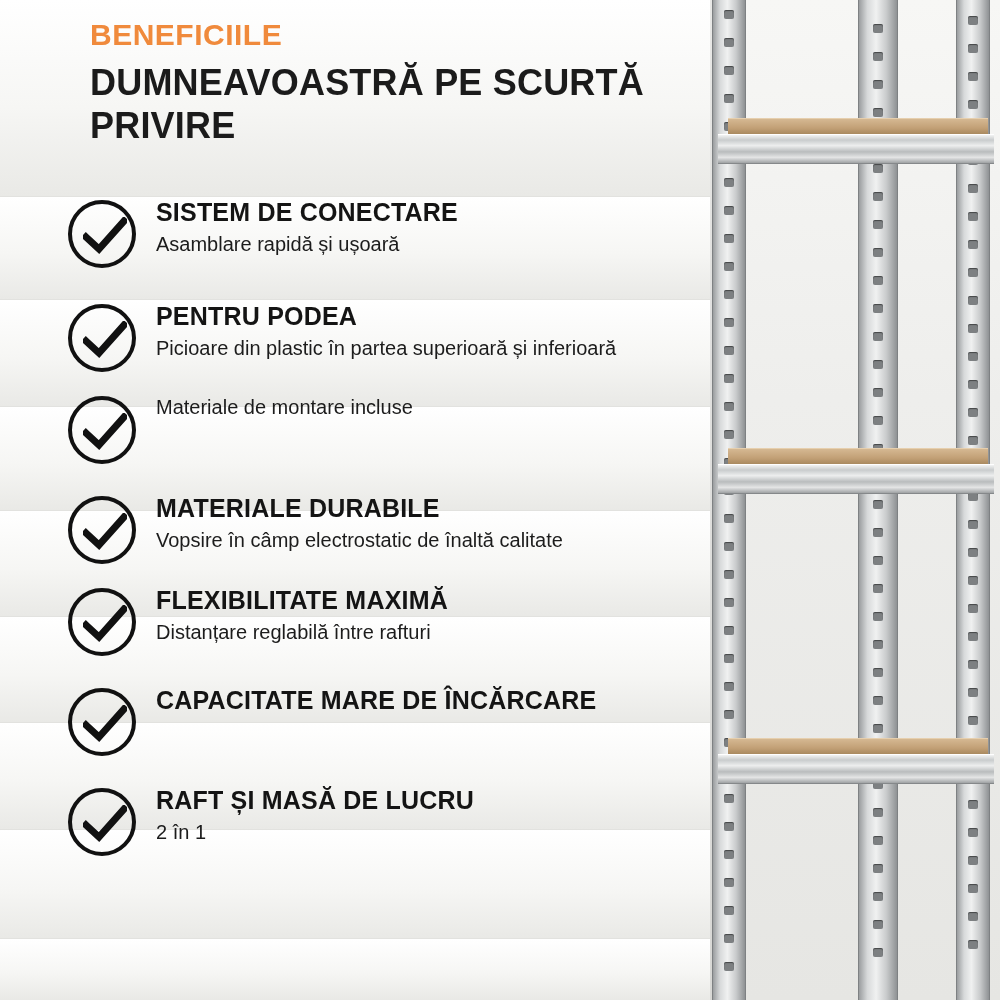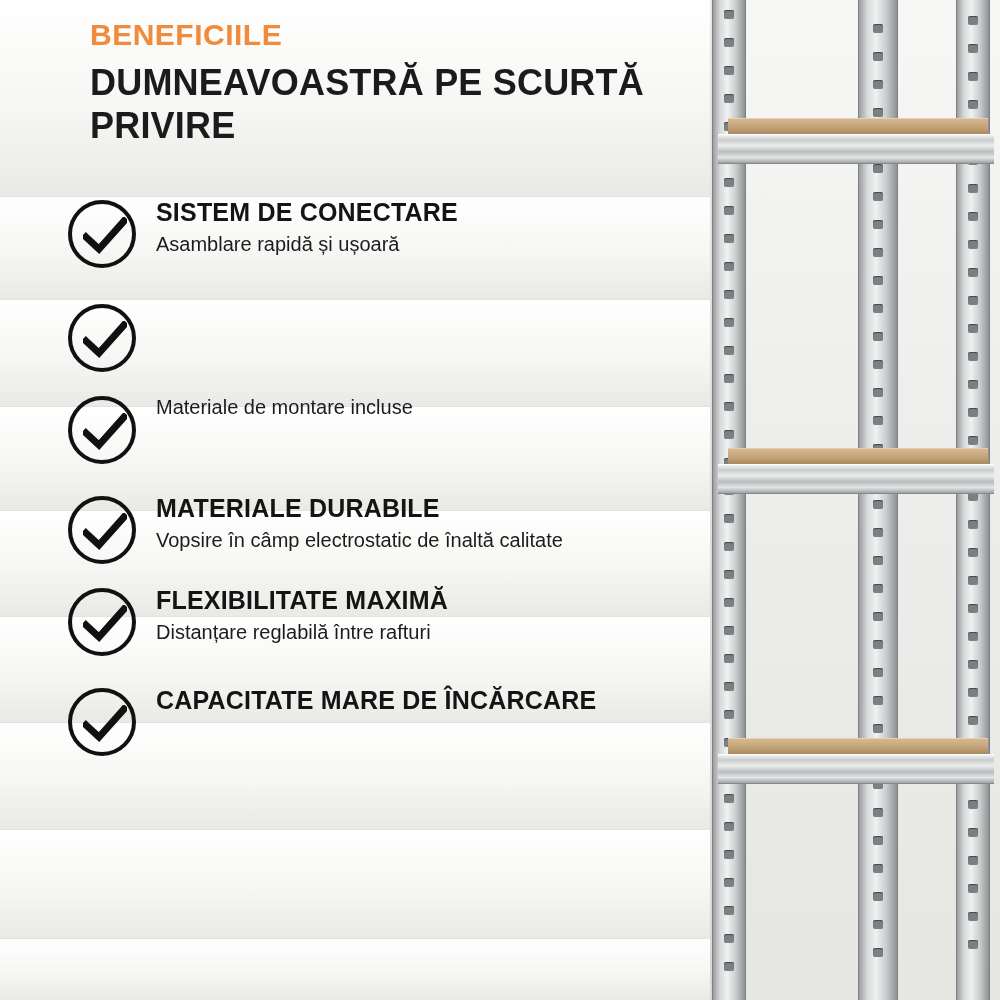--- a/index.html
+++ b/index.html
@@ -317,20 +317,22 @@
         <div class="item-title">SISTEM DE CONECTARE</div>
         <div class="item-sub">Asamblare rapidă și ușoară</div>
       </div>
 
       <div class="item i1">
         <span class="check">
           <svg width="44" height="40" viewBox="0 0 44 40" aria-hidden="true">
             <polyline points="3,20 16,32 41,4" fill="none" stroke="#111" stroke-width="7" stroke-linecap="square"></polyline>
           </svg>
         </span>
+        <div class="item-title">PENTRU PODEA</div>
+        <div class="item-sub">Picioare din plastic în partea superioară și inferioară</div>
       </div>
 
       <div class="item i2">
         <span class="check">
           <svg width="44" height="40" viewBox="0 0 44 40" aria-hidden="true">
             <polyline points="3,20 16,32 41,4" fill="none" stroke="#111" stroke-width="7" stroke-linecap="square"></polyline>
           </svg>
         </span>
         <div class="item-sub">Materiale de montare incluse</div>
       </div>
@@ -357,16 +359,25 @@
 
       <div class="item i5">
         <span class="check">
           <svg width="44" height="40" viewBox="0 0 44 40" aria-hidden="true">
             <polyline points="3,20 16,32 41,4" fill="none" stroke="#111" stroke-width="7" stroke-linecap="square"></polyline>
           </svg>
         </span>
         <div class="item-title">CAPACITATE MARE DE ÎNCĂRCARE</div>
       </div>
 
+      <div class="item i6">
+        <span class="check">
+          <svg width="44" height="40" viewBox="0 0 44 40" aria-hidden="true">
+            <polyline points="3,20 16,32 41,4" fill="none" stroke="#111" stroke-width="7" stroke-linecap="square"></polyline>
+          </svg>
+        </span>
+        <div class="item-title">RAFT ȘI MASĂ DE LUCRU</div>
+        <div class="item-sub">2 în 1</div>
+      </div>
 
     </div>
   </div>
 </div>
 
 </body></html>

